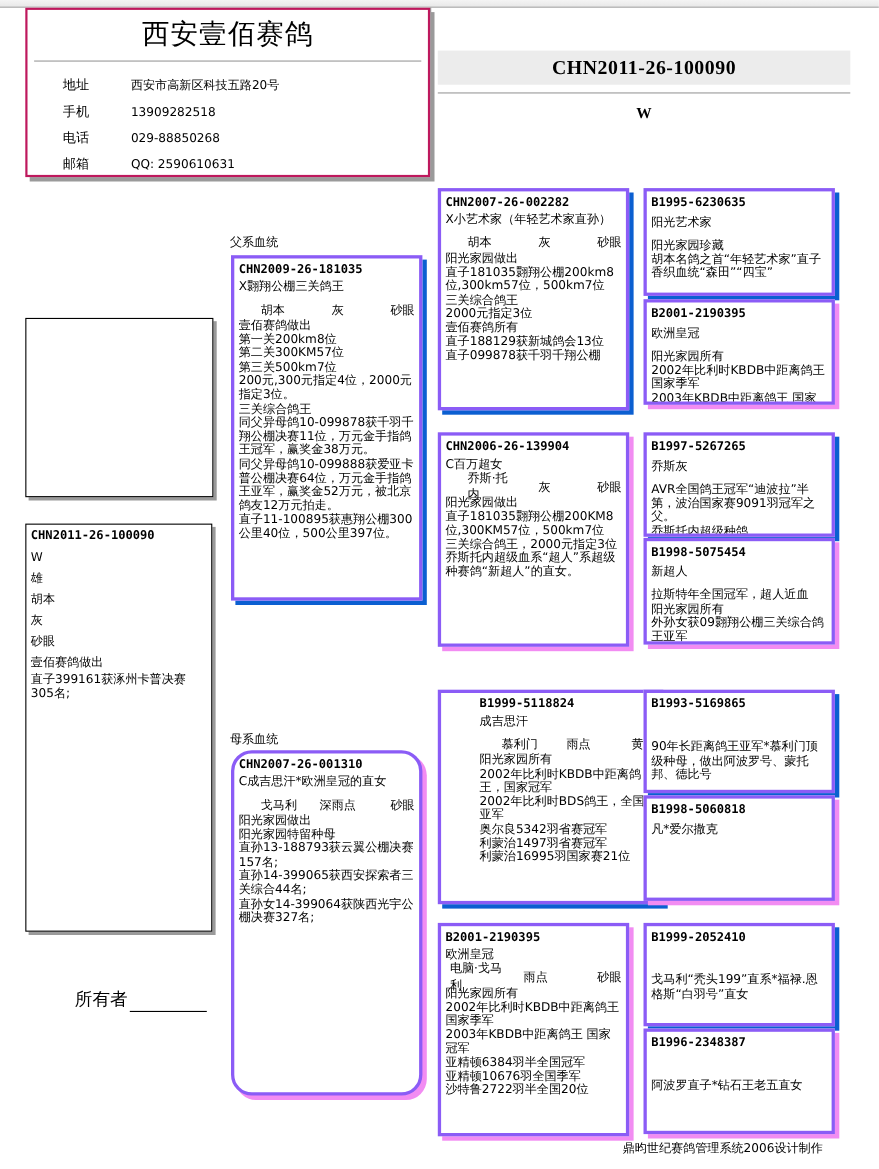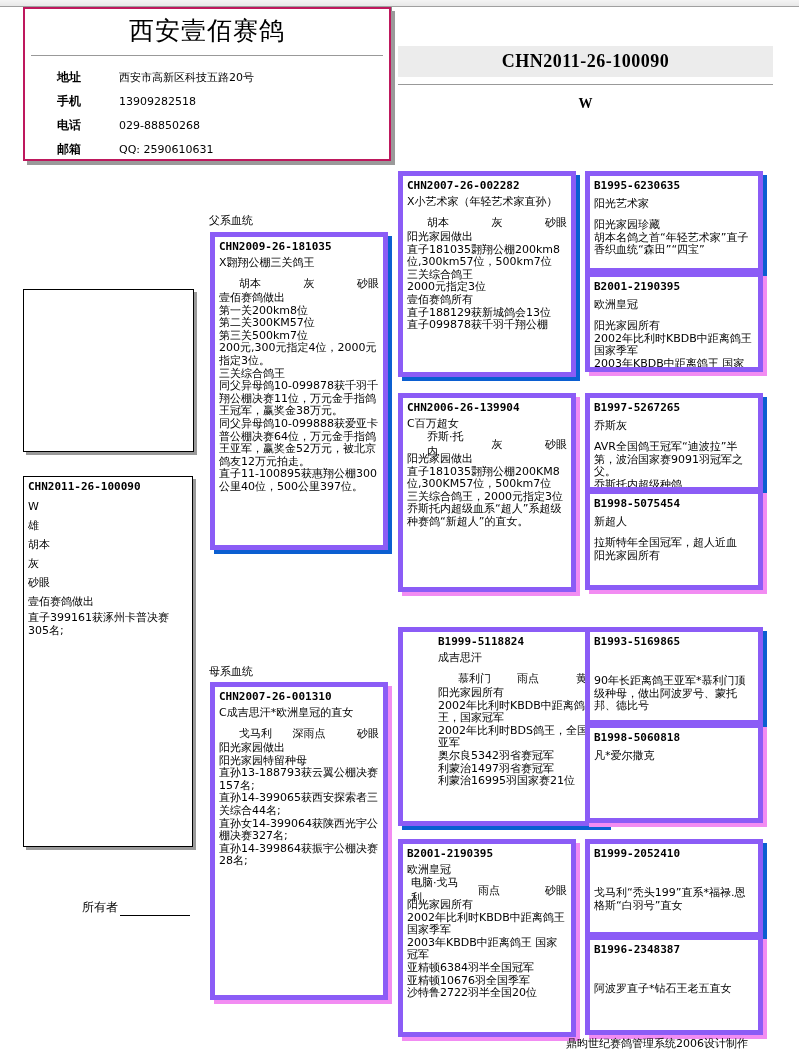--- a/index.html
+++ b/index.html
@@ -21,21 +21,21 @@
       background: #fff; border: 2px solid #be185d;
       box-shadow: 4px 4px 0 #9a9a9a;
     }
     .loft-title {
       text-align: center; font-family: "DejaVu Serif", "Liberation Serif", serif;
       font-size: 25px; line-height: 36px; margin-top: 4px; letter-spacing: 1px;
     }
     .loft-sep { height: 1px; background: #999; margin: 6px 6px 0 6px; }
     .loft-rows { margin-top: 9px; }
     .loft-row { display: flex; height: 24px; align-items: center; font-size: 11px; }
-    .loft-label { width: 62px; padding-left: 32px; font-weight: bold; font-size: 12px; }
+    .loft-label { width: 62px; padding-left: 32px; font-weight: normal; font-size: 12px; }
     .loft-value { font-size: 11px; }
 
     .main-ring-bar {
       position: absolute; left: 398px; top: 46px; width: 375px; height: 31px;
       background: #ececec; text-align: center; line-height: 31px;
       font-family: "Liberation Serif", "DejaVu Serif", serif; font-size: 18px; font-weight: bold;
       letter-spacing: 0.5px;
     }
     .main-sep { position: absolute; left: 398px; top: 84px; width: 375px; height: 1px; background: #999; }
     .main-eye { position: absolute; left: 398px; top: 96px; width: 375px; text-align: center;
@@ -48,27 +48,27 @@
 
     .self-card {
       position: absolute; left: 23px; top: 476px; width: 168px; height: 369px;
       border: 1px solid #000; background: #fff; box-shadow: 3px 3px 0 #9a9a9a;
       font-size: 11px;
     }
     .self-card .ring { font-family: "DejaVu Sans Mono", monospace; font-weight: bold; font-size: 11px; padding: 3px 4px 0 4px; height: 17px; }
     .self-card .line { padding: 0 4px; height: 19px; line-height: 19px; }
     .self-card .note { padding: 0 4px; font-size: 11px; line-height: 13px; }
 
-    .owner { position: absolute; left: 82px; top: 899px; font-size: 12px; }
+    .owner { position: absolute; left: 68px; top: 899px; font-size: 16px; }
     .owner-line { display: inline-block; width: 70px; border-bottom: 1px solid #000; vertical-align: bottom; height: 12px; margin-left: 2px; }
 
     .side-label { position: absolute; font-size: 11px; }
 
     .card {
-      position: absolute; background: #fff; border: 5px solid #8b5cf6;
+      position: absolute; background: #fff; border: 3px solid #8b5cf6;
       font-size: 11px; overflow: hidden;
     }
     .card.male { box-shadow: 4px 4px 0 #0b5fd1; }
     .card.female { box-shadow: 4px 4px 0 #f28cf2; }
     .card .ring { font-family: "DejaVu Sans Mono", monospace; font-weight: bold; font-size: 11px; padding: 3px 4px 0 4px; height: 16px; white-space: nowrap; }
     .card .name { padding: 0 4px; font-size: 11px; line-height: 14px; min-height: 18px; }
     .card .traits { display: flex; padding: 0 4px 0 24px; height: 18px; align-items: center; font-size: 11px; }
     .card .traits span { flex: 1; }
     .card .traits span:nth-child(2) { text-align: center; }
     .card .traits span:nth-child(3) { text-align: right; }
@@ -145,35 +145,34 @@
     <div>第二关300KM57位</div>
     <div>第三关500km7位</div>
     <div>200元,300元指定4位，2000元指定3位。</div>
     <div>三关综合鸽王</div>
     <div>同父异母鸽10-099878获千羽千翔公棚决赛11位，万元金手指鸽王冠军，赢奖金38万元。</div>
     <div>同父异母鸽10-099888获爱亚卡普公棚决赛64位，万元金手指鸽王亚军，赢奖金52万元，被北京鸽友12万元拍走。</div>
     <div>直子11-100895获惠翔公棚300公里40位，500公里397位。</div>
   </div>
 </div>
 
-<div class="card female" style="left:210px; top:682px; width:168px; height:308px;">
+<div class="card female" style="left:210px; top:682px; width:168px; height:308px;border-radius:19px;">
   <div class="ring">CHN2007-26-001310</div>
   <div class="name">C成吉思汗*欧洲皇冠的直女</div>
   <div class="traits">
     <span>戈马利</span>
     <span>深雨点</span>
     <span>砂眼</span>
   </div>
   <div class="desc">
     <div>阳光家园做出</div>
     <div>阳光家园特留种母</div>
     <div>直孙13-188793获云翼公棚决赛157名;</div>
     <div>直孙14-399065获西安探索者三关综合44名;</div>
     <div>直孙女14-399064获陕西光宇公棚决赛327名;</div>
-    <div>直孙14-399864获振宇公棚决赛28名;</div>
   </div>
 </div>
 
 <div class="card male" style="left:398px; top:171px; width:168px; height:196px;">
   <div class="ring">CHN2007-26-002282</div>
   <div class="name">X小艺术家（年轻艺术家直孙）</div>
   <div class="traits">
     <span>胡本</span>
     <span>灰</span>
     <span>砂眼</span>
@@ -269,20 +268,21 @@
     <div>乔斯托内超级种鸽</div>
   </div>
 </div>
 
 <div class="card female small" style="left:585px; top:489px; width:168px; height:91px;">
   <div class="ring">B1998-5075454</div>
   <div class="name">新超人</div>
   <div class="desc">
     <div>拉斯特年全国冠军，超人近血</div>
     <div>阳光家园所有</div>
+    <div>外孙女获09翾翔公棚三关综合鸽王亚军</div>
   </div>
 </div>
 
 <div class="card male small" style="left:585px; top:627px; width:168px; height:88px;">
   <div class="ring">B1993-5169865</div>
   <div class="name"></div>
   <div class="desc">
     <div>90年长距离鸽王亚军*慕利门顶级种母，做出阿波罗号、蒙托邦、德比号</div>
   </div>
 </div>

